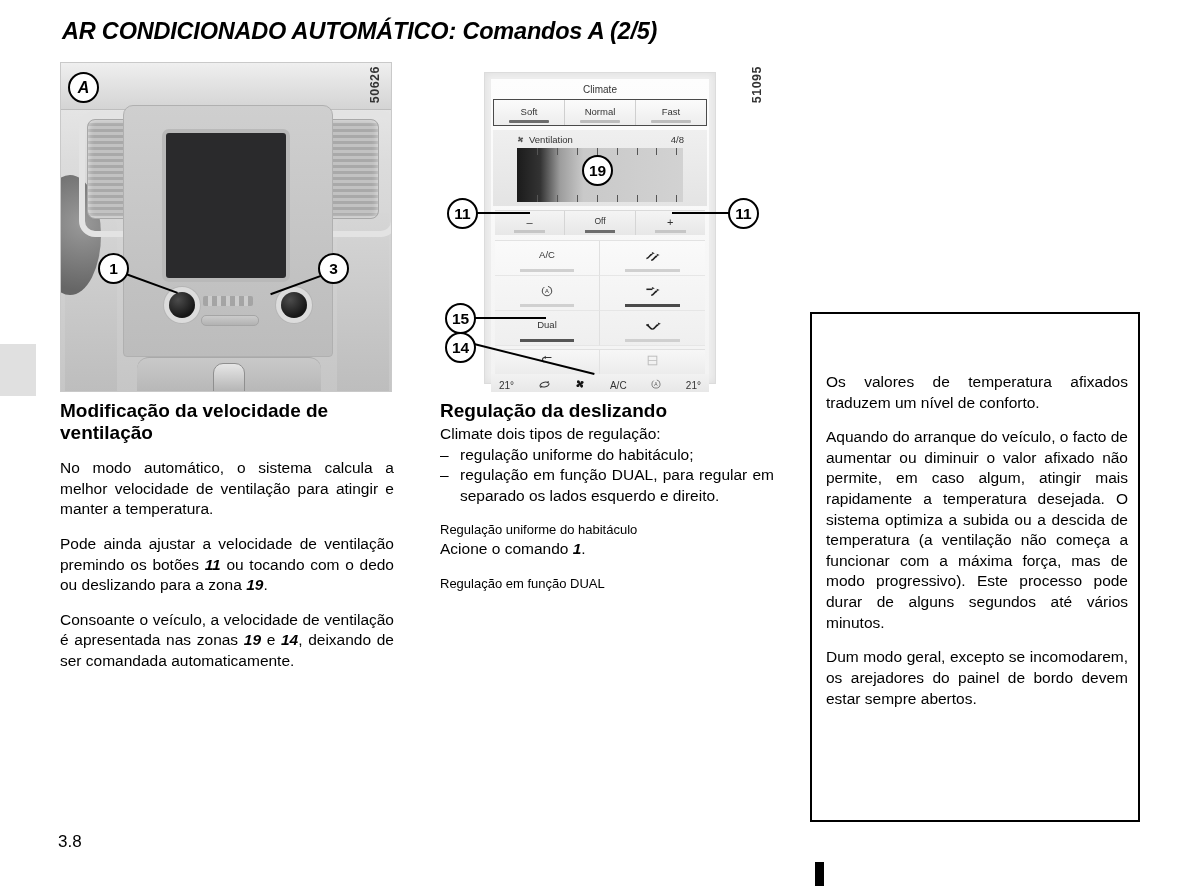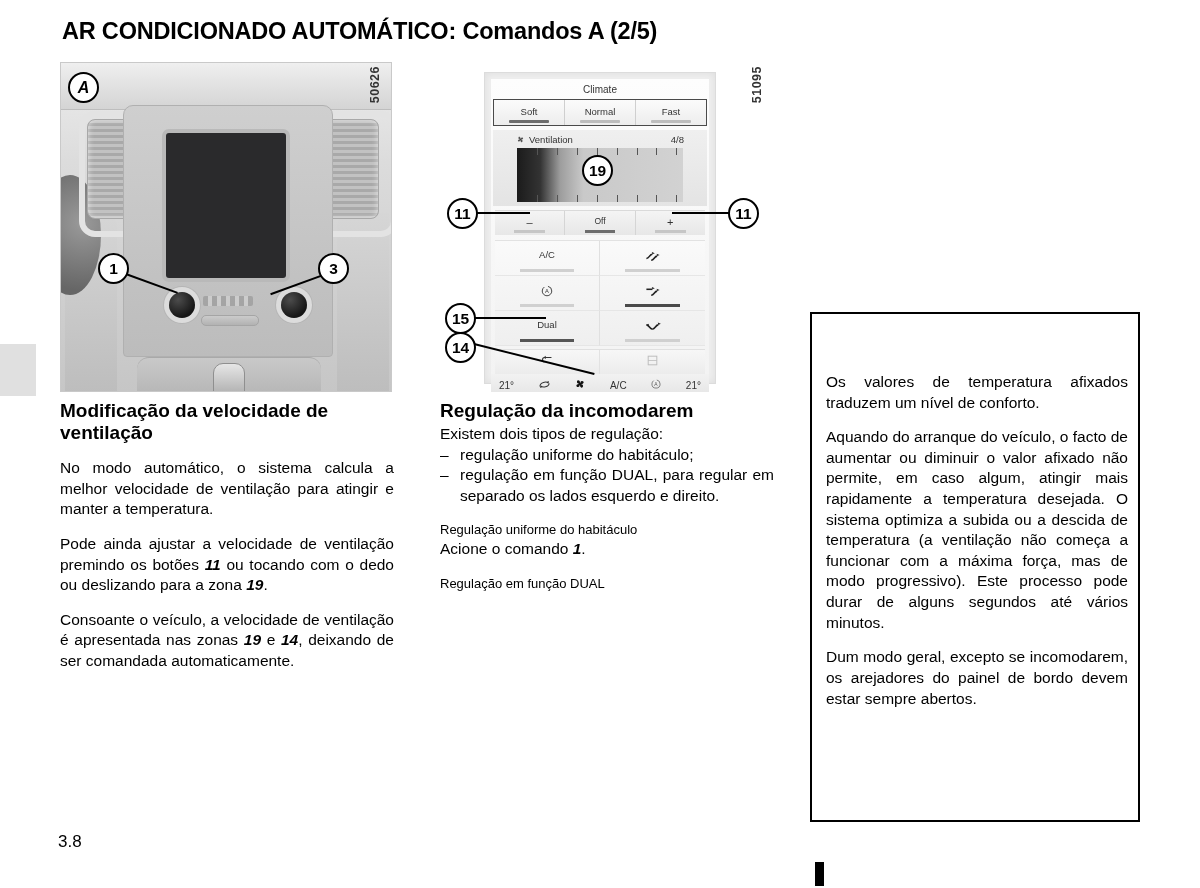--- a/index.html
+++ b/index.html
@@ -18,20 +18,21 @@
 
   
   .page-title {
     position: absolute;
     left: 62px;
     top: 18px;
     font-size: 23.5px;
     font-weight: bold;
     letter-spacing: -0.2px;
     white-space: nowrap;
+    font-style: italic;
   }
 
   
   .margin-tab {
     position: absolute;
     left: 0px;
     top: 344px;
     width: 36px;
     height: 52px;
     background: #e0e0e0;
@@ -508,22 +509,22 @@
 <div class="callout" style="left:445px; top:332px;">14</div>
 
 <div class="col" id="col1">
   <h2>Modificação da velocidade de ventilação</h2>
   <p class="gap">No modo automático, o sistema calcula a melhor velocidade de ventilação para atingir e manter a temperatura.</p>
   <p class="gap"><span>Pode ainda ajustar a velocidade de ventilação premindo os botões </span><b class="ref">11</b><span> ou tocando com o dedo ou deslizando para a zona </span><b class="ref">19</b><span>.</span></p>
   <p class="gap"><span>Consoante o veículo, a velocidade de ventilação é apresentada nas zonas </span><b class="ref">19</b><span> e </span><b class="ref">14</b><span>, deixando de ser comandada automaticamente.</span></p>
 </div>
 
 <div class="col" id="col2">
-  <h2>Regulação da incomodarem</h2>
-  <p class="nj">Existem dois tipos de regulação:</p>
+  <h2>Regulação da deslizando</h2>
+  <p class="nj">Climate dois tipos de regulação:</p>
   <ul class="bullets">
     <li><span class="dash">–</span><span>regulação uniforme do habitáculo;</span></li>
     <li><span class="dash">–</span><span>regulação em função DUAL, para regular em separado os lados esquerdo e direito.</span></li>
   </ul>
   <h3>Regulação uniforme do habitáculo</h3>
   <p class="tight nj"><span>Acione o comando </span><b class="ref">1</b><span>.</span></p>
   <h3>Regulação em função DUAL</h3>
 </div>
 
 <div class="infobox"></div>

